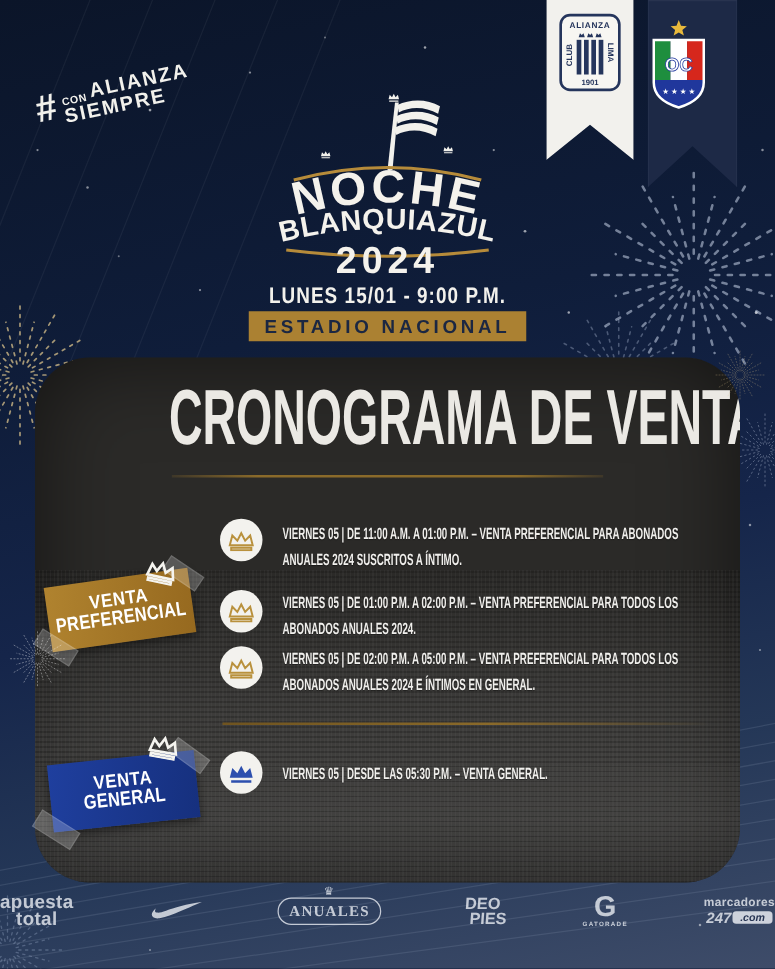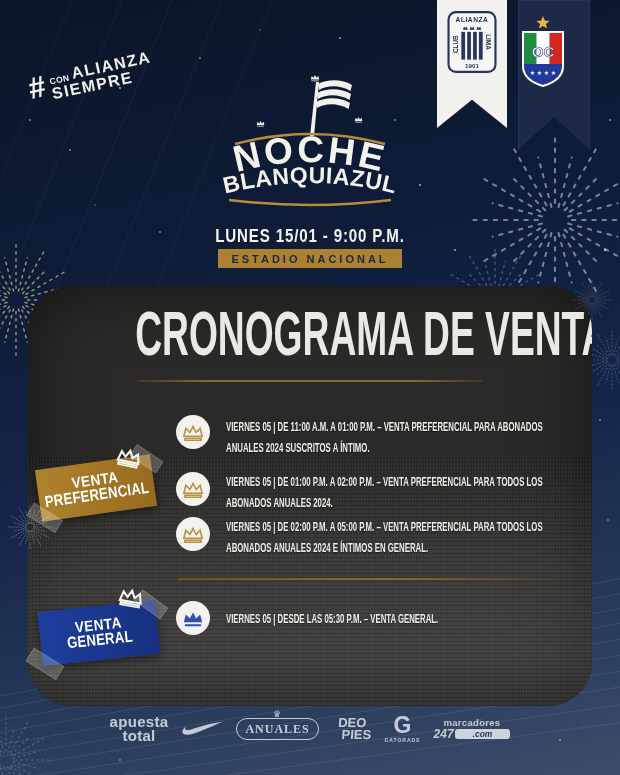--- a/index.html
+++ b/index.html
@@ -23,21 +23,21 @@
   .pen-white{left:437px;width:70px;height:128px;}
   .pen-white .pennant-body{width:70px;height:128px;background:#f2f1ed;}
   .pen-navy{left:518px;width:50px;height:150px;}
   .pen-navy .pennant-body{width:72px;height:150px;background:#1d2946;box-shadow:inset 0 0 0 1px rgba(255,255,255,.05);}
   .crest{position:absolute;left:50%;transform:translateX(-50%);}
 
   
   .logo-year{left:0;right:0;top:192px;text-align:center;color:#f4f2ec;font-size:30px;font-weight:bold;letter-spacing:4px;}
   .event-date{left:0;right:0;top:226px;text-align:center;color:#f2f1ec;font-size:18px;font-weight:bold;letter-spacing:1px;transform:scaleX(.84);}
   .venue-wrap{left:0;right:0;top:249px;text-align:center;}
-  .venue-badge{display:inline-block;background:#ab8132;color:#1b2742;font-size:11px;font-weight:bold;letter-spacing:3px;padding:4px 13px 3px;}
+  .venue-badge{display:inline-block;background:#ab8132;color:#1b2742;font-size:15px;font-weight:bold;letter-spacing:3px;padding:4px 13px 3px;}
 
   
   .panel{left:28px;top:286px;width:564px;height:420px;background:#2b2a28;border-radius:44px;
     box-shadow:inset 0 0 70px rgba(0,0,0,.55);overflow:hidden;}
   .panel-photo{position:absolute;left:0;right:0;bottom:0;height:250px;opacity:.55;
     background:
       repeating-linear-gradient(90deg,rgba(255,255,255,.06) 0 1px,transparent 1px 3px),
       repeating-linear-gradient(0deg,rgba(0,0,0,.28) 0 1px,transparent 1px 4px),
       linear-gradient(180deg,rgba(140,140,140,0) 0%,rgba(150,150,150,.30) 45%,rgba(125,125,125,.55) 80%,rgba(90,90,90,.6) 100%);}
   .panel-title{left:0;right:0;top:12px;text-align:center;color:#ebe9e4;font-size:60px;font-weight:bold;
@@ -56,36 +56,36 @@
     line-height:1.05;font-weight:bold;box-shadow:0 3px 8px rgba(0,0,0,.45);}
   .stick-gold{left:38px;top:462px;width:116px;height:52px;transform:rotate(-8deg);
     background:linear-gradient(100deg,#b0832f,#96691f);}
   .stick-blue{left:40px;top:606px;width:118px;height:54px;transform:rotate(-6deg);
     background:linear-gradient(100deg,#1f3f9e,#16307e);}
   .stick-l1{font-size:15px;letter-spacing:.5px;transform:scaleX(.9);}
   .stick-l2{font-size:16px;letter-spacing:.3px;transform:scaleX(.82);white-space:nowrap;}
   .tape{position:absolute;background:rgba(255,255,255,.22);border:1px solid rgba(255,255,255,.12);}
 
   
-  .sponsors{left:0;right:0;top:704px;height:50px;display:flex;align-items:center;justify-content:center;
+  .sponsors{left:0;right:0;top:704px;height:50px;display:flex;align-items:center;justify-content:space-between;
     gap:13px;color:#dfe3ea;opacity:.85;}
   .sp{display:flex;flex-direction:column;align-items:center;line-height:1;}
   .sp-apuesta{font-size:15px;font-weight:bold;letter-spacing:.3px;line-height:.95;}
   .sp-cristal{position:relative;border:1.5px solid currentColor;border-radius:12px;padding:3px 8px 2px;
     font-family:"Liberation Serif",serif;font-weight:bold;font-size:12px;letter-spacing:1px;}
   .sp-cristal .crown-glyph{position:absolute;top:-10px;left:50%;transform:translateX(-50%);font-size:9px;
     font-family:"DejaVu Sans",sans-serif;}
   .sp-deo{font-size:13px;font-weight:bold;transform:skewX(-4deg);line-height:.95;}
   .sp-deo .l2{margin-left:10px;}
   .sp-gator .g{font-size:23px;font-weight:bold;line-height:.9;}
   .sp-gator .name{font-size:5px;font-weight:bold;letter-spacing:1px;margin-top:2px;}
   .sp-marc .l1{font-size:9.5px;font-weight:bold;letter-spacing:.3px;}
   .sp-marc .l2{display:flex;align-items:center;gap:1px;font-style:italic;}
   .sp-marc .n{font-size:12px;font-weight:bold;}
-  .sp-marc .tld{background:#e8ebf1;color:#263352;border-radius:3px;padding:1px 18px;font-size:8.5px;font-weight:bold;}
+  .sp-marc .tld{background:#e8ebf1;color:#263352;border-radius:3px;padding:1px 6px;font-size:8.5px;font-weight:bold;}
 </style>
 </head>
 <body>
 
 <div class="poster">
 
   <svg width="0" height="0" style="position:absolute">
     <defs>
       <path id="crownP" d="M2 13 L4.2 4.5 L8.6 9 L12 2.5 L15.4 9 L19.8 4.5 L22 13 Z M3.2 15.2 H20.8 V17.4 H3.2 Z"></path>
       <g id="burst" stroke="currentColor" stroke-width="1.2" stroke-linecap="round" stroke-dasharray="2 4" fill="none">
@@ -237,20 +237,21 @@
     </defs>
     <path d="M30,26 Q105,6 180,26" fill="none" stroke="#b68b3a" stroke-width="2.5"></path>
     <path d="M24,82 Q105,92 186,82" fill="none" stroke="#b68b3a" stroke-width="2.5"></path>
     <text font-size="37" font-weight="bold" fill="#f4f2ec" letter-spacing="3">
       <textPath href="#arcN" startOffset="50%" text-anchor="middle">NOCHE</textPath>
     </text>
     <text font-size="23" font-weight="bold" fill="#f4f2ec" letter-spacing=".5">
       <textPath href="#arcB" startOffset="50%" text-anchor="middle">BLANQUIAZUL</textPath>
     </text>
   </svg>
+  <div class="abs logo-year">2024</div>
 
   <div class="abs event-date">LUNES 15/01 - 9:00 P.M.</div>
   <div class="abs venue-wrap">
     <span class="venue-badge">ESTADIO NACIONAL</span>
   </div>
 
   <div class="abs panel">
     <div class="panel-photo"></div>
     <div class="abs panel-title">CRONOGRAMA DE VENTA</div>
     <div class="abs title-rule"></div>

